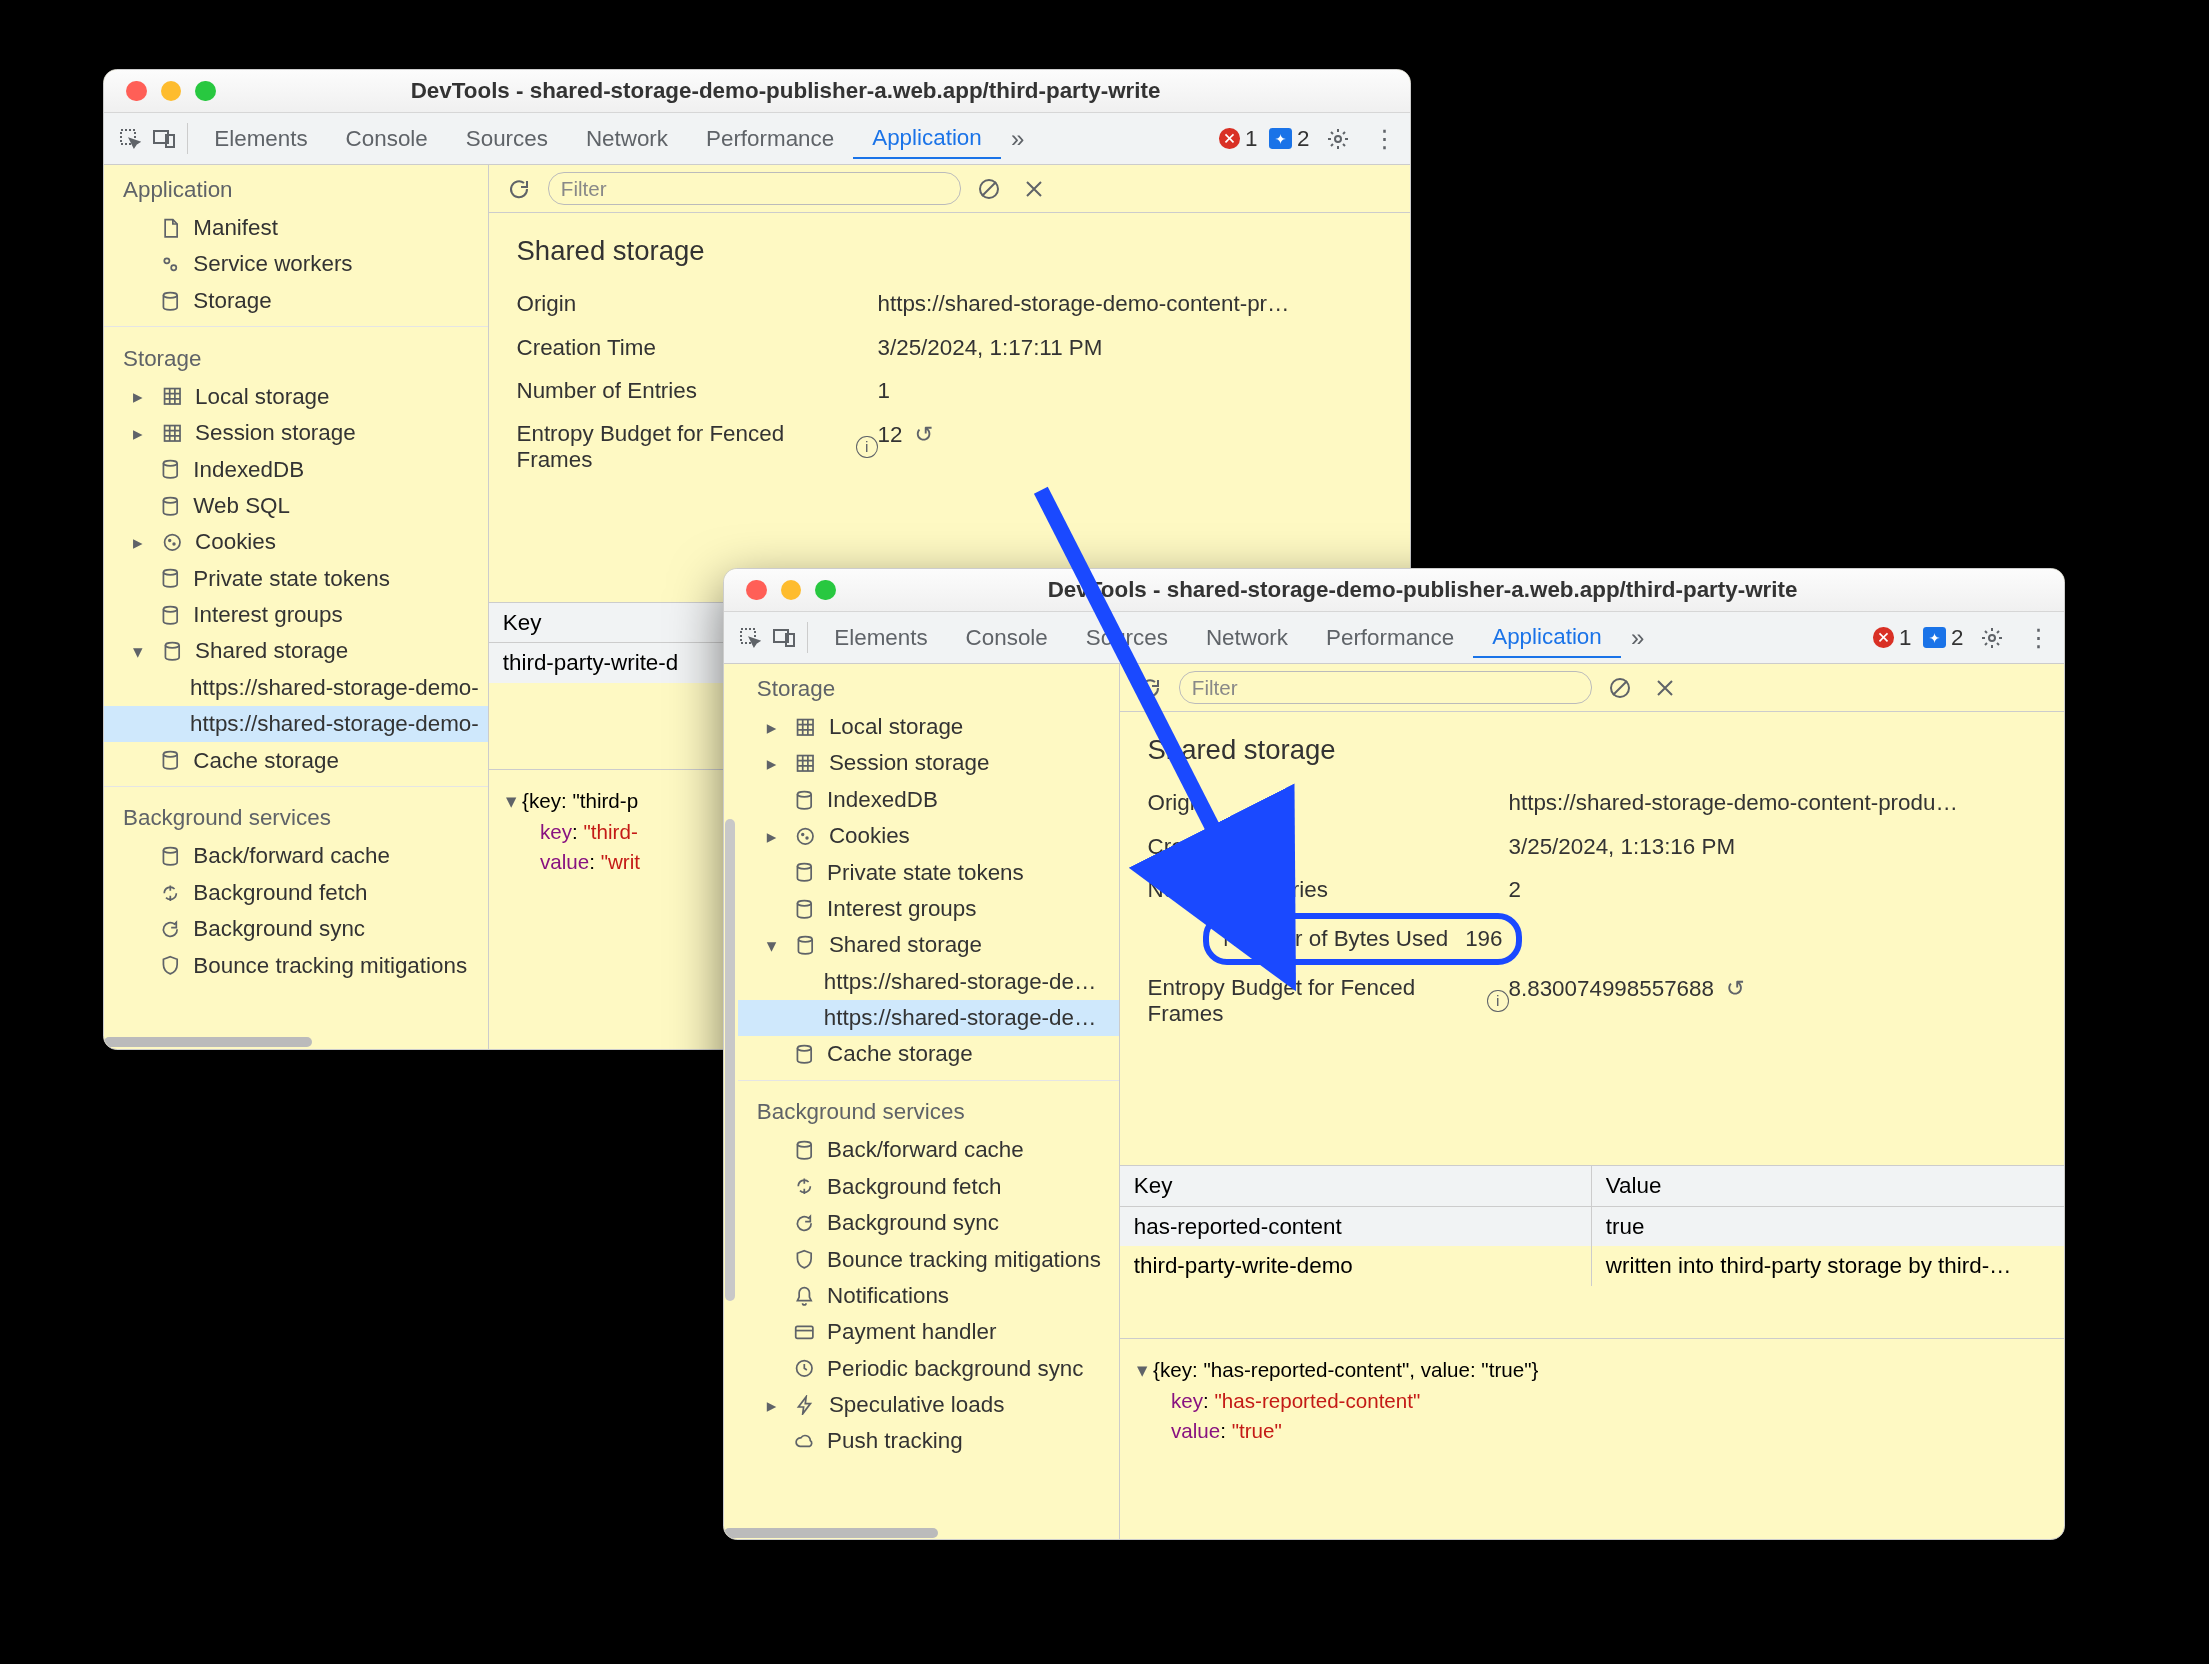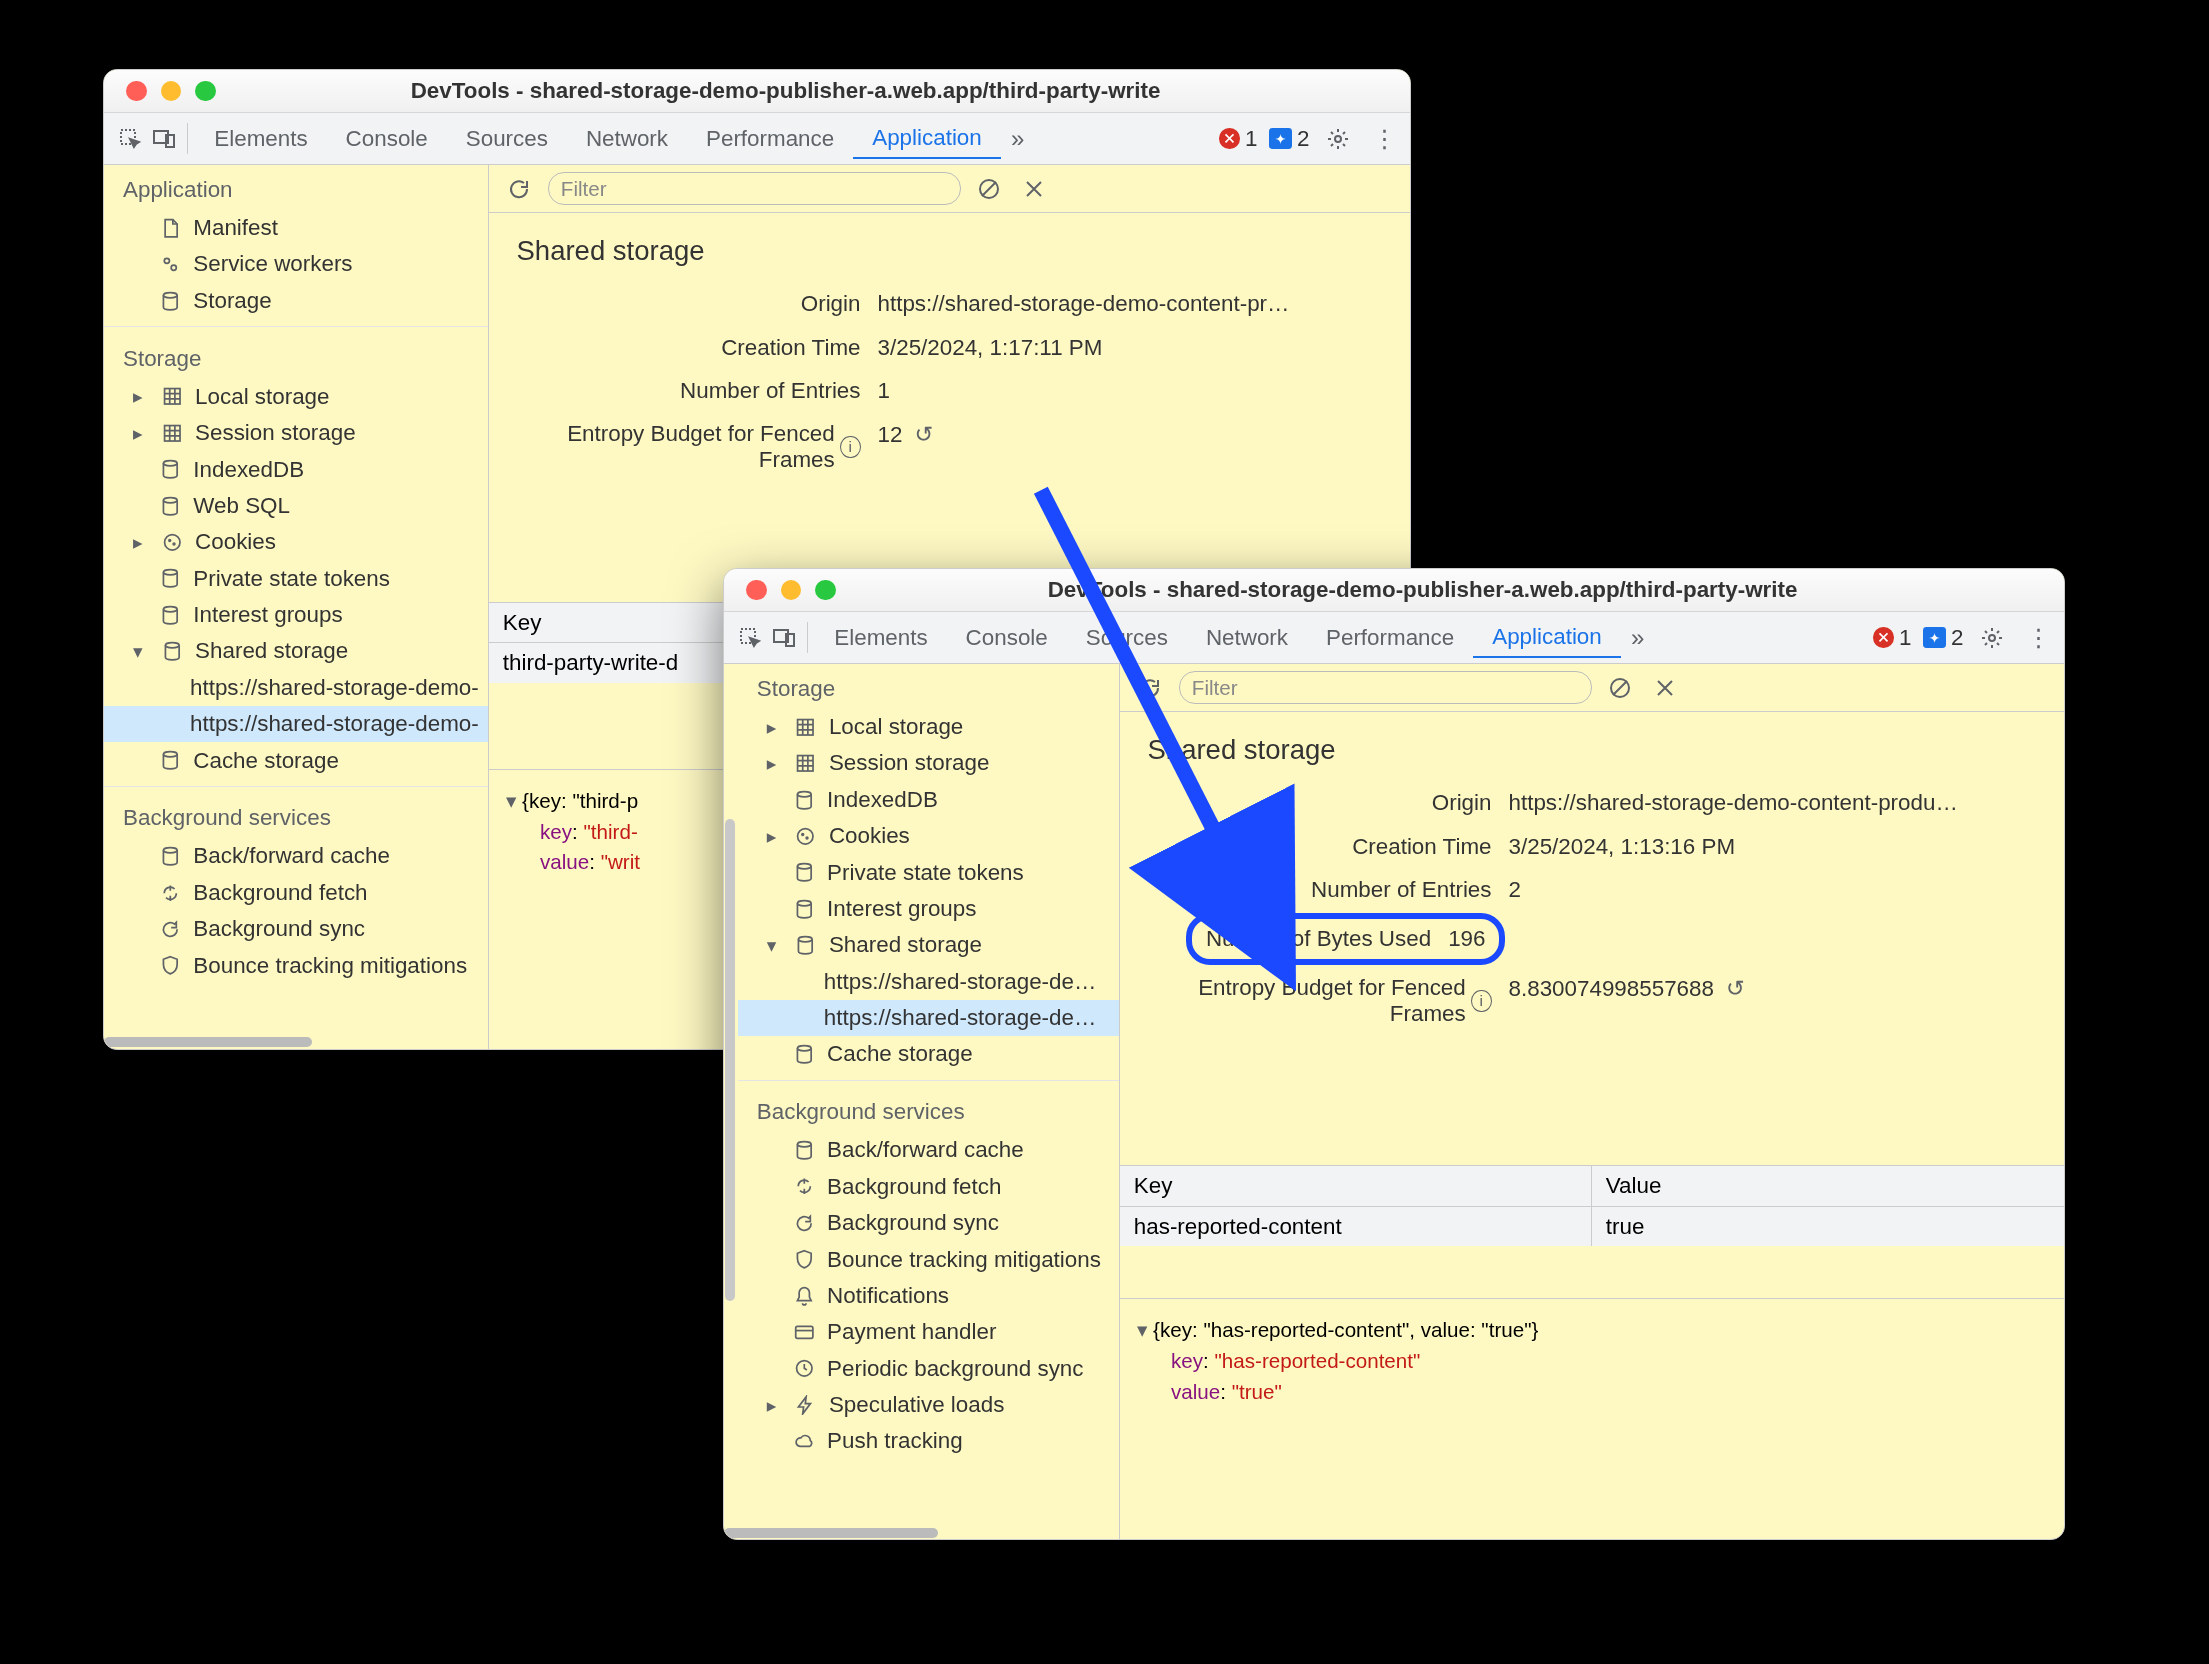--- a/index.html
+++ b/index.html
@@ -44,21 +44,21 @@
   .sb-scroll .thumb{ position:absolute; left:0; width:55%; height:10.3px; background:#bbb; border-radius:5.2px; }
   .vscroll { position:absolute; left:0.9px; top:0; width:10.3px; bottom:0; }
   .vscroll .thumb{ position:absolute; top:3.4px; width:10.3px; height:155px; background:#c8c8c8; border-radius:5.2px; }
   
   .main { flex:1; display:flex; flex-direction:column; }
   .toolbar { height:48px; border-bottom:0.9px solid #ccc; display:flex; align-items:center; gap:12px; padding:0 13.8px; }
   .filter { flex:0 0 413px; height:33px; border:0.9px solid #bbb; border-radius:16px; padding:0 12px; font-size:20.6px; color:#888; display:flex; align-items:center; }
   .tb-btn { width:33px;height:33px; display:flex;align-items:center;justify-content:center;color:#5f6368; }
   .pane-title { font-size:27.5px; padding:22.4px 27.5px 15.5px; color:#333; }
   .kv { display:flex; padding:8.6px 27.5px; font-size:22.4px; }
-  .kv .k { width: 361px; text-align:right; padding-right:17px; color:#333; }
+  .kv .k { width: 361px; text-align:left; color:#333; }
   .kv .v { flex:1; color:#333; white-space:nowrap; overflow:hidden; text-overflow:ellipsis; }
   .info-ic { display:inline-flex; width:22.4px;height:22.4px;border:1.7px solid #5f6368;border-radius:50%;align-items:center;justify-content:center;font-size:15.5px;color:#5f6368;margin-left:5.2px; }
   .undo-ic { display:inline-block; margin-left:12px; color:#5f6368; font-size:22.4px; }
   .highlight-ring { border:6.9px solid #1a49ff; border-radius:24px; padding:6.9px 13.8px; margin:-6.9px -13.8px; display:inline-flex; gap:17px; }
   
   .tbl { margin-top:17px; border-top:0.9px solid #ccc; }
   .tbl .hd, .tbl .rw { display:flex; font-size:22.4px; }
   .tbl .hd { background:#f1f3f4; border-bottom:0.9px solid #ccc; }
   .tbl .c1 { flex:0 0 50%; padding:6.9px 13.8px; border-right:0.9px solid #ccc; white-space:nowrap; overflow:hidden; text-overflow:ellipsis;}
   .tbl .c2 { flex:1; padding:6.9px 13.8px; white-space:nowrap; overflow:hidden; text-overflow:ellipsis;}
@@ -618,20 +618,24 @@
       </div>
       <div class="tbl" style="margin-top:129px;">
         <div class="hd">
             <div class="c1">Key</div>
             <div class="c2">Value</div>
           </div>
         <div class="rw alt">
             <div class="c1">has-reported-content</div>
             <div class="c2">true</div>
           </div>
+        <div class="rw">
+            <div class="c1">third-party-write-demo</div>
+            <div class="c2">written into third-party storage by third-…</div>
+          </div>
         <div style="height:52px;"></div>
       </div>
       <div class="objview">
         <div><span class="tw">▾ </span><span>{key: "has-reported-content", value: "true"}</span></div>
         <div style="padding-left:34px;"><span class="tok-key">key</span>: <span class="tok-str">"has-reported-content"</span></div>
         <div style="padding-left:34px;"><span class="tok-key">value</span>: <span class="tok-str">"true"</span></div>
       </div>
     </div>
   </div>
 </div>

